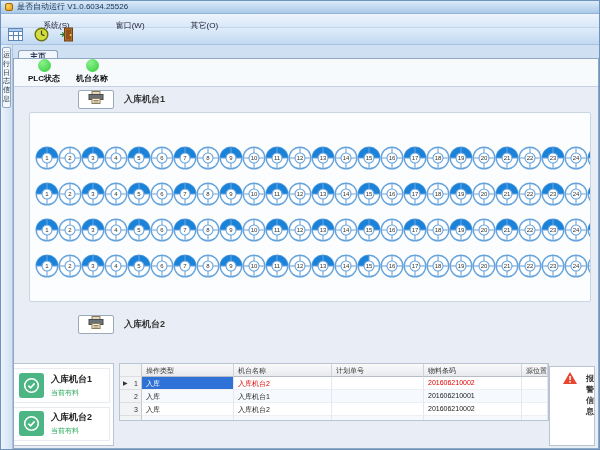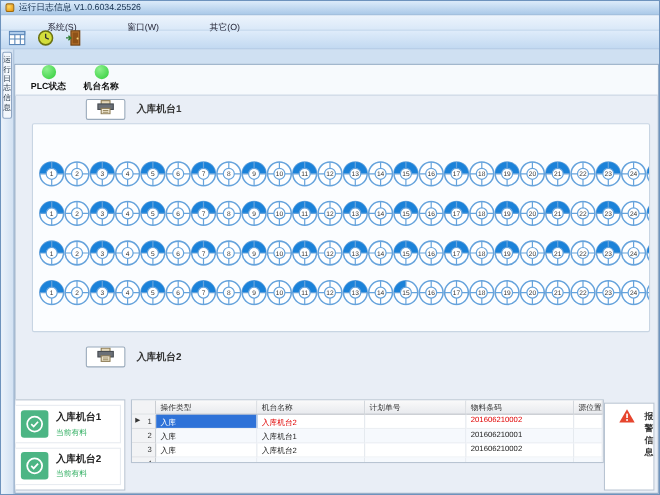--- a/index.html
+++ b/index.html
@@ -75,21 +75,21 @@
                  display:flex; align-items:flex-start; padding:4px 0 0 12px; gap:8px; }
   .alarm-label { font-size:8px; font-weight:bold; color:#333; margin-top:2px; }
 </style>
 </head>
 <body>
 
 <div class="win">
 
   <div class="titlebar">
     <span class="app-icon"></span>
-    <span class="title">运行日志信息 V1.0.6034.25526</span>
+    <span class="title">是否自动运行 V1.0.6034.25526</span>
   </div>
 
   <div class="menubar" id="menubar"><span class="menu-item">系统(S)</span><span class="menu-item">窗口(W)</span><span class="menu-item">其它(O)</span></div>
 
   <div class="toolbar">
     <button class="tool-btn">
         <span><svg width="16" height="14">
             <rect x="0.5" y="0.5" width="14" height="12" fill="#ffffff" stroke="#5b87b8"></rect>
             <rect x="0.5" y="0.5" width="14" height="3" fill="#aecbea" stroke="#5b87b8"></rect>
             <line x1="5.5" y1="3.5" x2="5.5" y2="12.5" stroke="#5b87b8"></line>
@@ -110,20 +110,23 @@
             <rect x="7" y="2.5" width="5" height="10" fill="#8e5218"></rect>
             <circle cx="11.5" cy="8" r="0.9" fill="#f3d27a"></circle>
             <path d="M1 7.5 h4 M3.2 5.5 L5.4 7.5 L3.2 9.5" stroke="#2e7d32" stroke-width="1.2" fill="none"></path>
           </svg></span>
       </button>
   </div>
 
   <div class="workspace">
     <div class="dock-strip">
       <div class="dock-tab">运行日志信息</div>
+    </div>
+    <div class="tabstrip">
+      <span class="tab">主页</span>
     </div>
 
     <div class="tabpage">
       <div class="statusbar" id="statusbar">
           <div class="st-item">
             <span class="st-dot" style="background: radial-gradient(circle at 35% 30%, rgb(141, 240, 141), rgb(46, 204, 56));"></span>
             <span class="st-label">PLC状态</span>
           </div>
           <div class="st-item">
             <span class="st-dot" style="background: radial-gradient(circle at 35% 30%, rgb(141, 240, 141), rgb(46, 204, 56));"></span>

